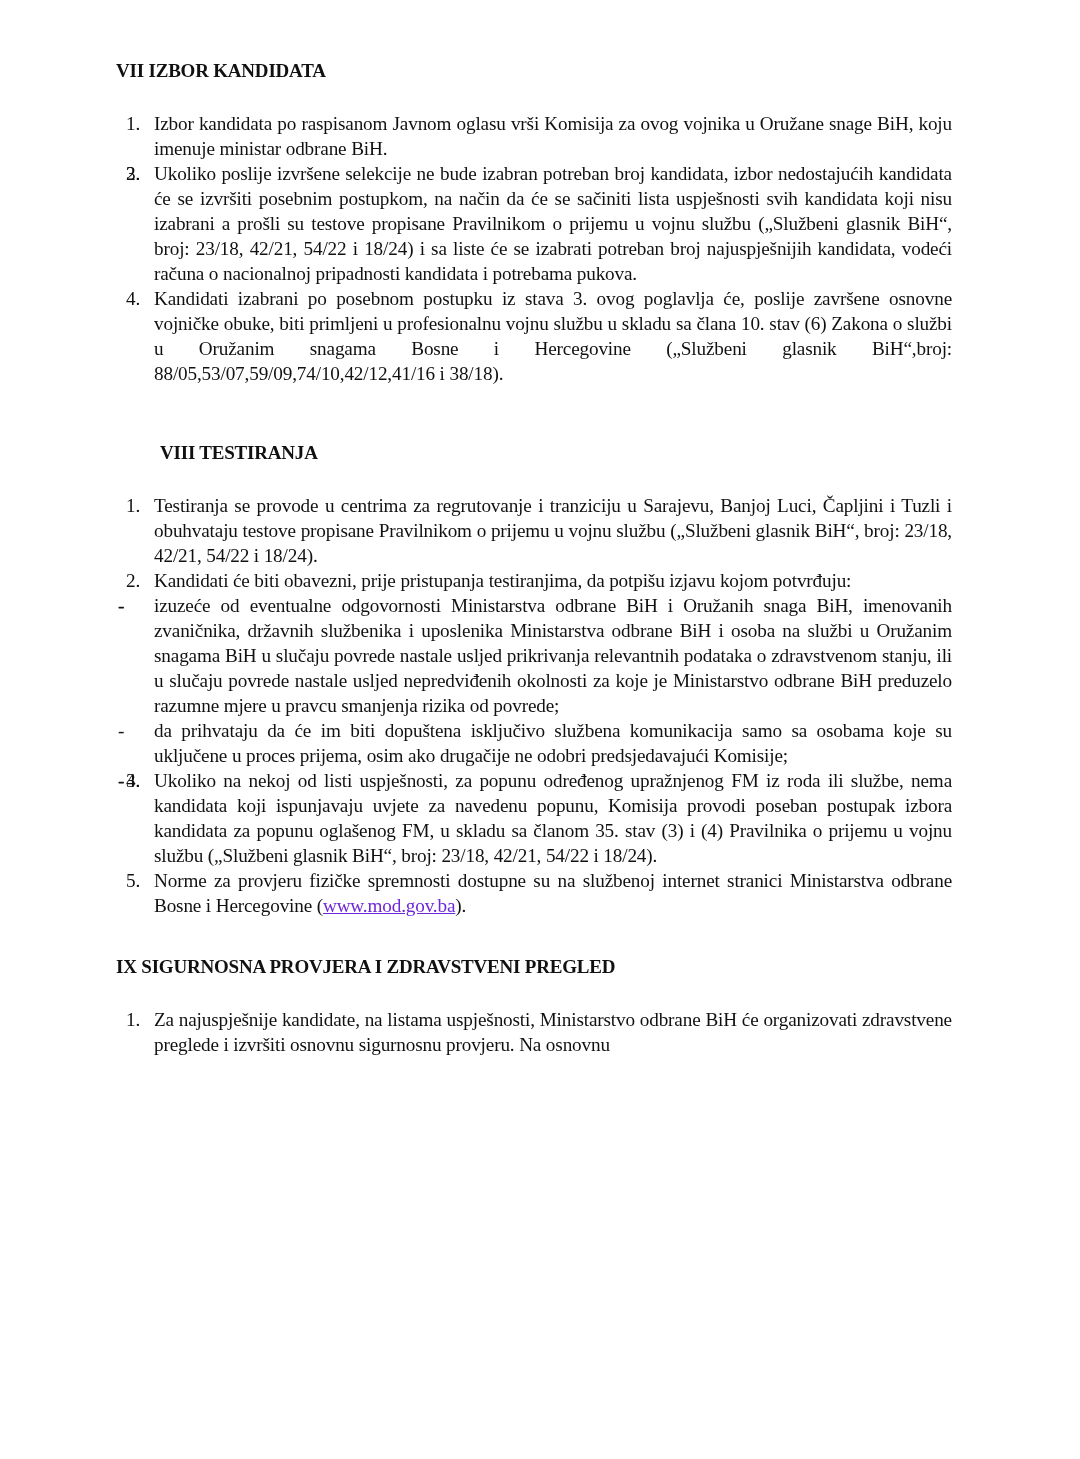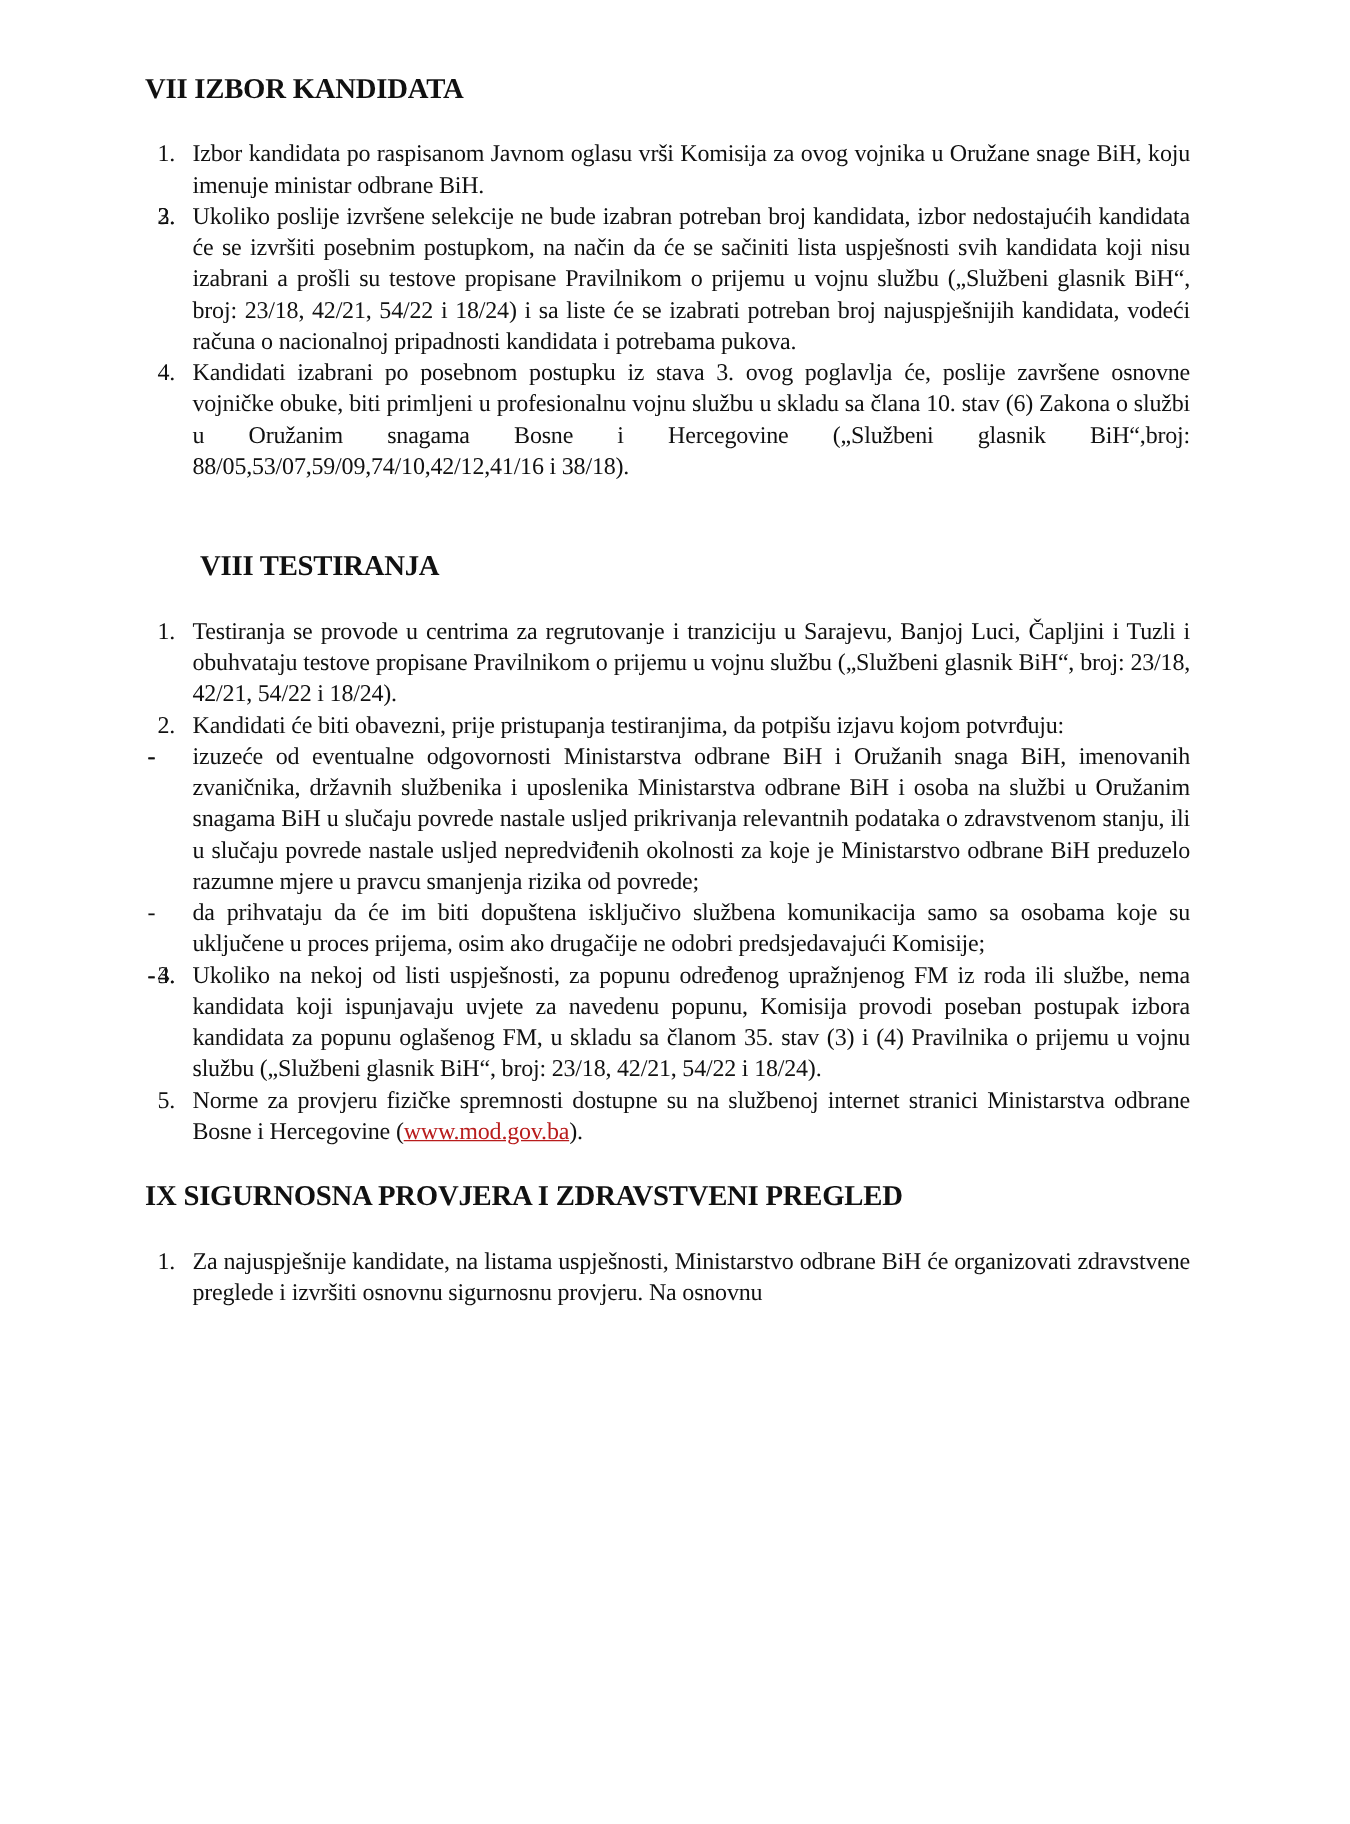--- a/index.html
+++ b/index.html
@@ -3,34 +3,34 @@
 <meta charset="utf-8">
 <style>
   html, body { margin: 0; padding: 0; background: #ffffff; }
   body {
     width: 1080px; height: 1459px; position: relative; overflow: hidden;
     font-family: "Liberation Serif", "DejaVu Serif", serif;
     color: #111111;
   }
   .page { position: absolute; left: 116px; top: 58px; width: 836px; }
   .heading {
-    font-weight: bold; font-size: 23px; letter-spacing: -0.2px;
+    font-weight: bold; font-size: 19px; letter-spacing: -0.2px;
     margin: 0; line-height: 26px;
   }
   .h1 { margin-top: 0; }
   .ol { margin: 0; padding: 0; list-style: none; }
   .item {
     position: relative; padding-left: 38px;
     font-size: 19.2px; line-height: 25px; text-align: justify;
     letter-spacing: -0.15px;
   }
   .item .num { position: absolute; left: 10px; top: 0; }
   .dash { position: relative; padding-left: 38px; font-size: 19.2px; line-height: 25px; text-align: justify; letter-spacing: -0.15px; }
   .dash .mark { position: absolute; left: 2px; top: 0; }
-  a.link { color: #b91c1c; text-decoration: underline; margin-top: 17px; }
+  a.link { color: #6d28d9; text-decoration: underline; margin-top: 17px; }
 </style>
 </head>
 <body>
 
 <div class="page">
 
   <h2 class="heading h1">VII IZBOR KANDIDATA</h2>
   <div class="ol" style="margin-top:27px;">
     <div class="item">
       <span class="num">1.</span>
@@ -82,21 +82,21 @@
     <div class="item">
       <span class="num">4.</span>
       <span>Ukoliko na nekoj od listi uspješnosti, za popunu određenog upražnjenog FM iz roda ili službe, nema kandidata koji ispunjavaju uvjete za navedenu popunu, Komisija provodi poseban postupak izbora kandidata  za popunu oglašenog FM, u skladu sa članom 35. stav (3) i (4) Pravilnika o prijemu u vojnu službu („Službeni glasnik BiH“, broj: 23/18, 42/21, 54/22 i 18/24).</span>
     </div>
     <div class="item">
       <span class="num">5.</span>
       <span>Norme za provjeru fizičke spremnosti dostupne su na službenoj internet stranici Ministarstva odbrane Bosne i Hercegovine (</span><a class="link">www.mod.gov.ba</a><span>).</span>
     </div>
   </div>
 
-  <h2 class="heading" style="margin-top:26px;">IX SIGURNOSNA PROVJERA I ZDRAVSTVENI PREGLED</h2>
+  <h2 class="heading" style="margin-top:36px;">IX SIGURNOSNA PROVJERA I ZDRAVSTVENI PREGLED</h2>
   <div class="ol" style="margin-top:27px;">
     <div class="item">
       <span class="num">1.</span>
       <span>Za najuspješnije kandidate, na listama uspješnosti, Ministarstvo odbrane BiH će organizovati zdravstvene preglede i izvršiti osnovnu sigurnosnu provjeru. Na osnovnu</span>
     </div>
   </div>
 
 </div>
 
 </body></html>

